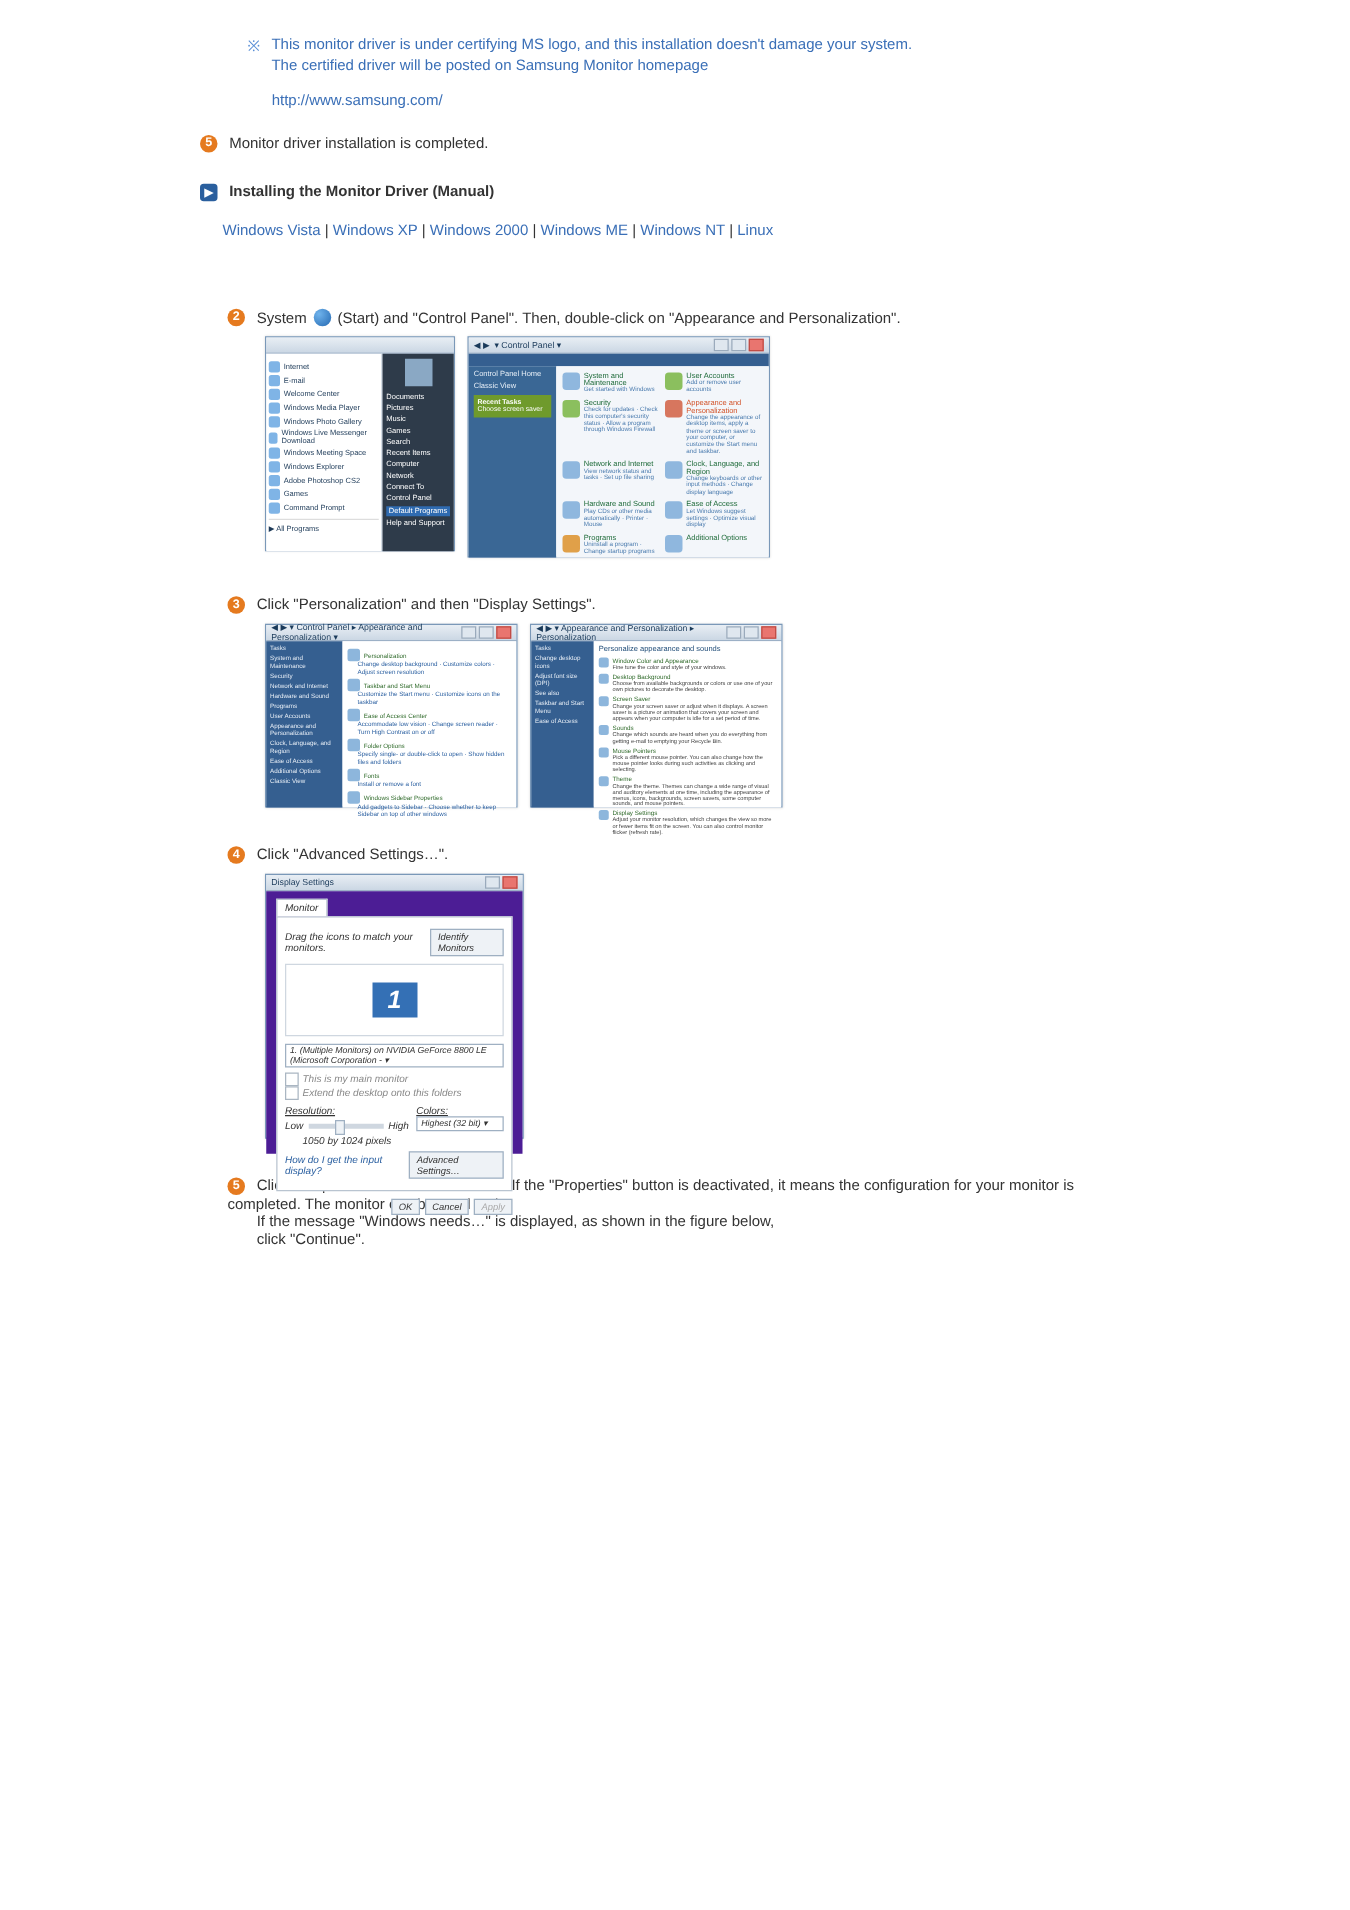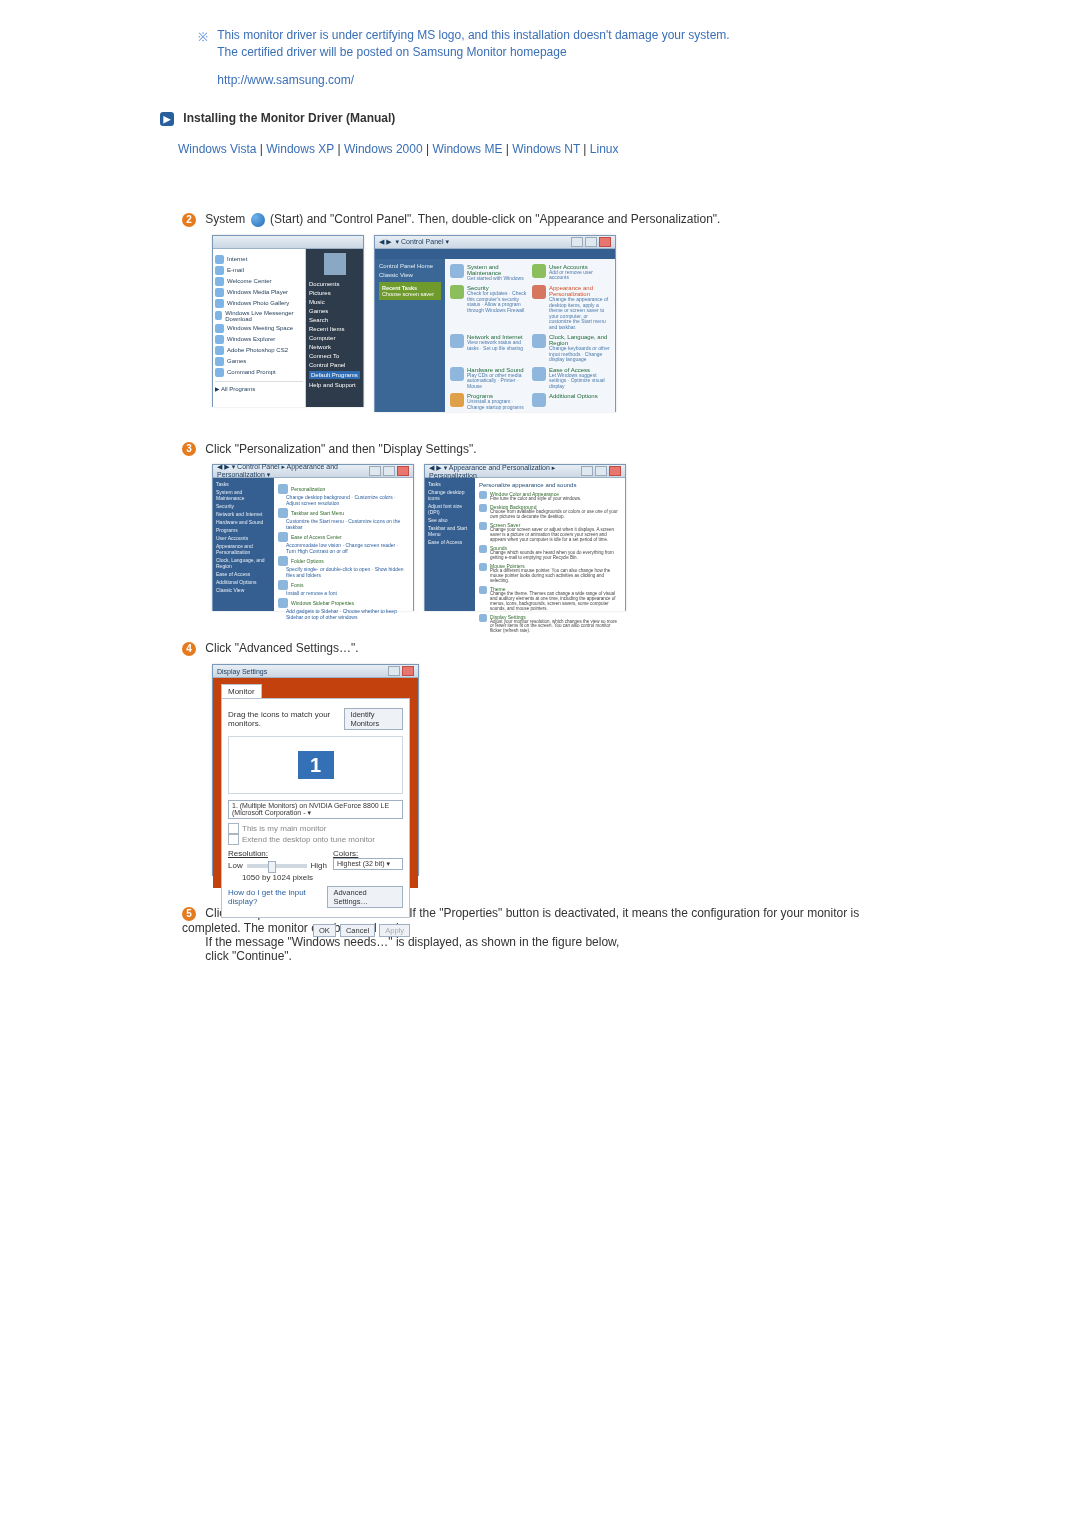--- a/index.html
+++ b/index.html
@@ -175,21 +175,21 @@
   .pz-body { display:flex; height:calc(100% - 12px); }
   .pz-side { width:44px; background:#355f90; color:#e7eef6; font-size:5px; padding:3px; display:flex; flex-direction:column; gap:2px;}
   .pz-main { flex:1; background:#fff; padding:4px; font-size:5px; }
   .pz-main .hdr { color:#1d4a76; font-size:6px; margin-bottom:3px; }
   .pz-item { display:flex; gap:3px; margin:2px 0; }
   .pz-item .pic { width:8px; height:8px; background:#8db6dc; border-radius:2px; flex-shrink:0;}
   .pz-item .t { color:#2f6a2a; } 
   .pz-item .d { color:#444; font-size:4.5px; line-height:1.1; display:block;}
 
   .ds-window { width: 205px; height: 210px; margin: 8px 0 30px 30px; }
-  .ds-body { padding:6px 8px; font-size:8px; color:#333; height:calc(100% - 12px); background:#c2410c; }
+  .ds-body { padding:6px 8px; font-size:8px; color:#333; height:calc(100% - 12px); background:#4c1d95;font-style:italic; }
   .ds-tab { display:inline-block; padding:2px 6px; background:#fff; border:1px solid #b9c4d0; border-bottom:none; font-size:8px; }
   .ds-panel { border:1px solid #b9c4d0; background:#fff; padding:6px; }
   .ds-preview { border:1px solid #cfd7e0; height:56px; display:flex; align-items:center; justify-content:center; margin:6px 0; }
   .ds-mon { width:36px; height:28px; background:#3470b5; color:#fff; font-size:20px; font-weight:bold; display:flex; align-items:center; justify-content:center; }
   .ds-row { display:flex; justify-content:space-between; align-items:center; margin:3px 0; }
   .ds-btn { border:1px solid #9fb0c2; background:#eef2f6; padding:1px 5px; font-size:7.5px; display:inline-block; }
   .ds-sel { border:1px solid #9fb0c2; background:#fff; padding:1px 3px; font-size:7px; display:inline-block; }
   .ds-slider { height:4px; background:#cfd7e0; position:relative; flex:1; margin:0 4px;}
   .ds-slider .h { position:absolute; left:35%; top:-3px; width:6px; height:10px; background:#eef2f6; border:1px solid #9fb0c2;}
   .ds-link { color:#2a5fa0; }
@@ -204,20 +204,24 @@
   <div class="note-block">
     <span class="note-icon">※</span>
     <span class="blue-text">This monitor driver is under certifying MS logo, and this installation doesn't damage your system.</span><br>
     <span style="display:inline-block;width:16px"></span>
     <span class="blue-text">The certified driver will be posted on Samsung Monitor homepage</span>
     <br><br>
     <span style="display:inline-block;width:16px"></span>
     <a class="link" href="#">http://www.samsung.com/</a>
   </div>
 
+  <div class="step-line">
+    <span class="bullet-circle bullet-orange">5</span>
+    <span>Monitor driver installation is completed.</span>
+  </div>
 
   <div class="section-header">
     <span class="play-icon">▶</span>
     <span>Installing the Monitor Driver (Manual)</span>
   </div>
 
   <div class="os-list">
     <a href="#">Windows Vista</a>
     <span> | </span>
     <a href="#">Windows XP</a>
@@ -521,21 +525,21 @@
           <div class="ds-row">
             <span>Drag the icons to match your monitors.</span>
             <span class="ds-btn">Identify Monitors</span>
           </div>
           <div class="ds-preview">
             <div class="ds-mon">1</div>
           </div>
           <div class="ds-sel" style="width:100%; box-sizing:border-box">1. (Multiple Monitors) on NVIDIA GeForce 8800 LE (Microsoft Corporation - ▾</div>
           <div style="margin-top:4px; color:#888">
             <span class="ds-chk"></span><span>This is my main monitor</span><br>
-            <span class="ds-chk"></span><span>Extend the desktop onto tune monitor</span>
+            <span class="ds-chk"></span><span>Extend the desktop onto this folders</span>
           </div>
           <div class="ds-row" style="margin-top:4px; align-items:flex-start">
             <div style="flex:1">
               <u>Resolution:</u>
               <div class="ds-row">
                 <span>Low</span>
                 <div class="ds-slider">
                     <div class="h"></div>
                   </div>
                 <span>High</span>

